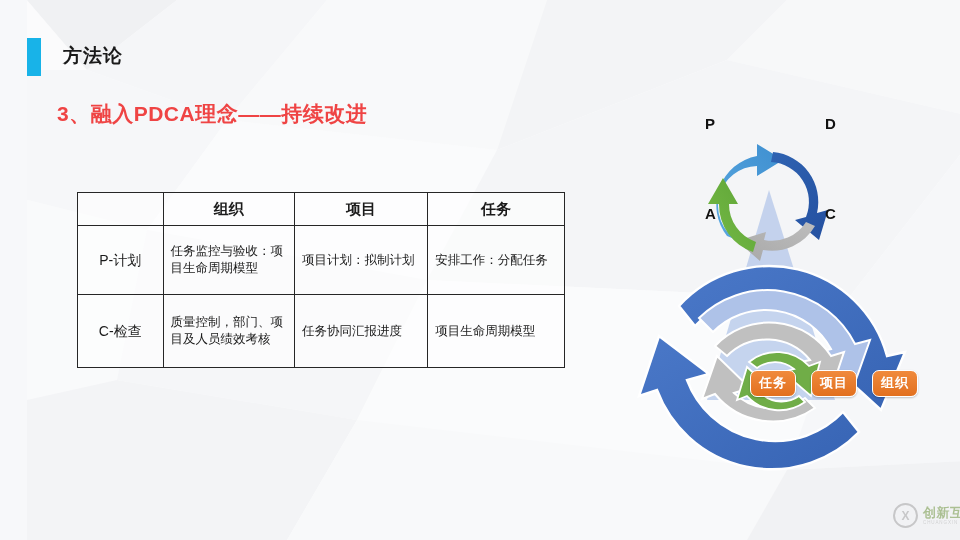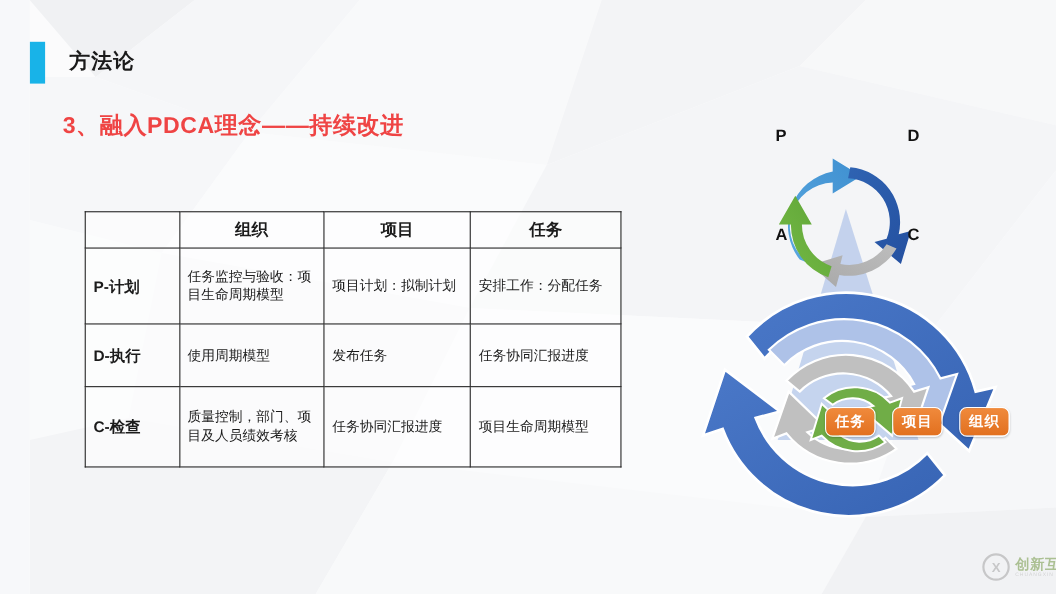--- a/index.html
+++ b/index.html
@@ -46,23 +46,23 @@
   }
   .pdca-table thead th{
     text-align:center;
     font-family:"DejaVu Serif","Liberation Serif",serif;
     font-weight:bold;
     font-size:15px;
     height:26px;
     padding:3px 6px;
   }
   .pdca-table .rowhead{
-    text-align:left;
-    font-family:"Liberation Sans","DejaVu Sans",sans-serif;
-    font-weight:bold;
+    text-align:center;
+    font-family:"Liberation Sans","DejaVu Sans",sans-serif;
+    font-weight:normal;
     font-size:14px;
     width:74px;
     white-space:nowrap;
   }
   .col-b{width:130px;}
   .col-c{width:132px;}
   .col-d{width:136px;}
   .r1 td{height:58px;}
   .r2 td{height:46px;}
   .r3 td{height:62px;}
@@ -153,26 +153,20 @@
         <th class="col-d">任务</th>
       </tr>
     </thead>
     <tbody>
       <tr class="r1">
         <td class="rowhead">P-计划</td>
         <td>任务监控与验收：项目生命周期模型</td>
         <td>项目计划：拟制计划</td>
         <td>安排工作：分配任务</td>
       </tr>
-      <tr class="r2">
-        <td class="rowhead">D-执行</td>
-        <td>使用周期模型</td>
-        <td>发布任务</td>
-        <td>任务协同汇报进度</td>
-      </tr>
       <tr class="r3">
         <td class="rowhead">C-检查</td>
         <td>质量控制，部门、项目及人员绩效考核</td>
         <td>任务协同汇报进度</td>
         <td>项目生命周期模型</td>
       </tr>
     </tbody>
   </table>
 
   <div id="diagram">

